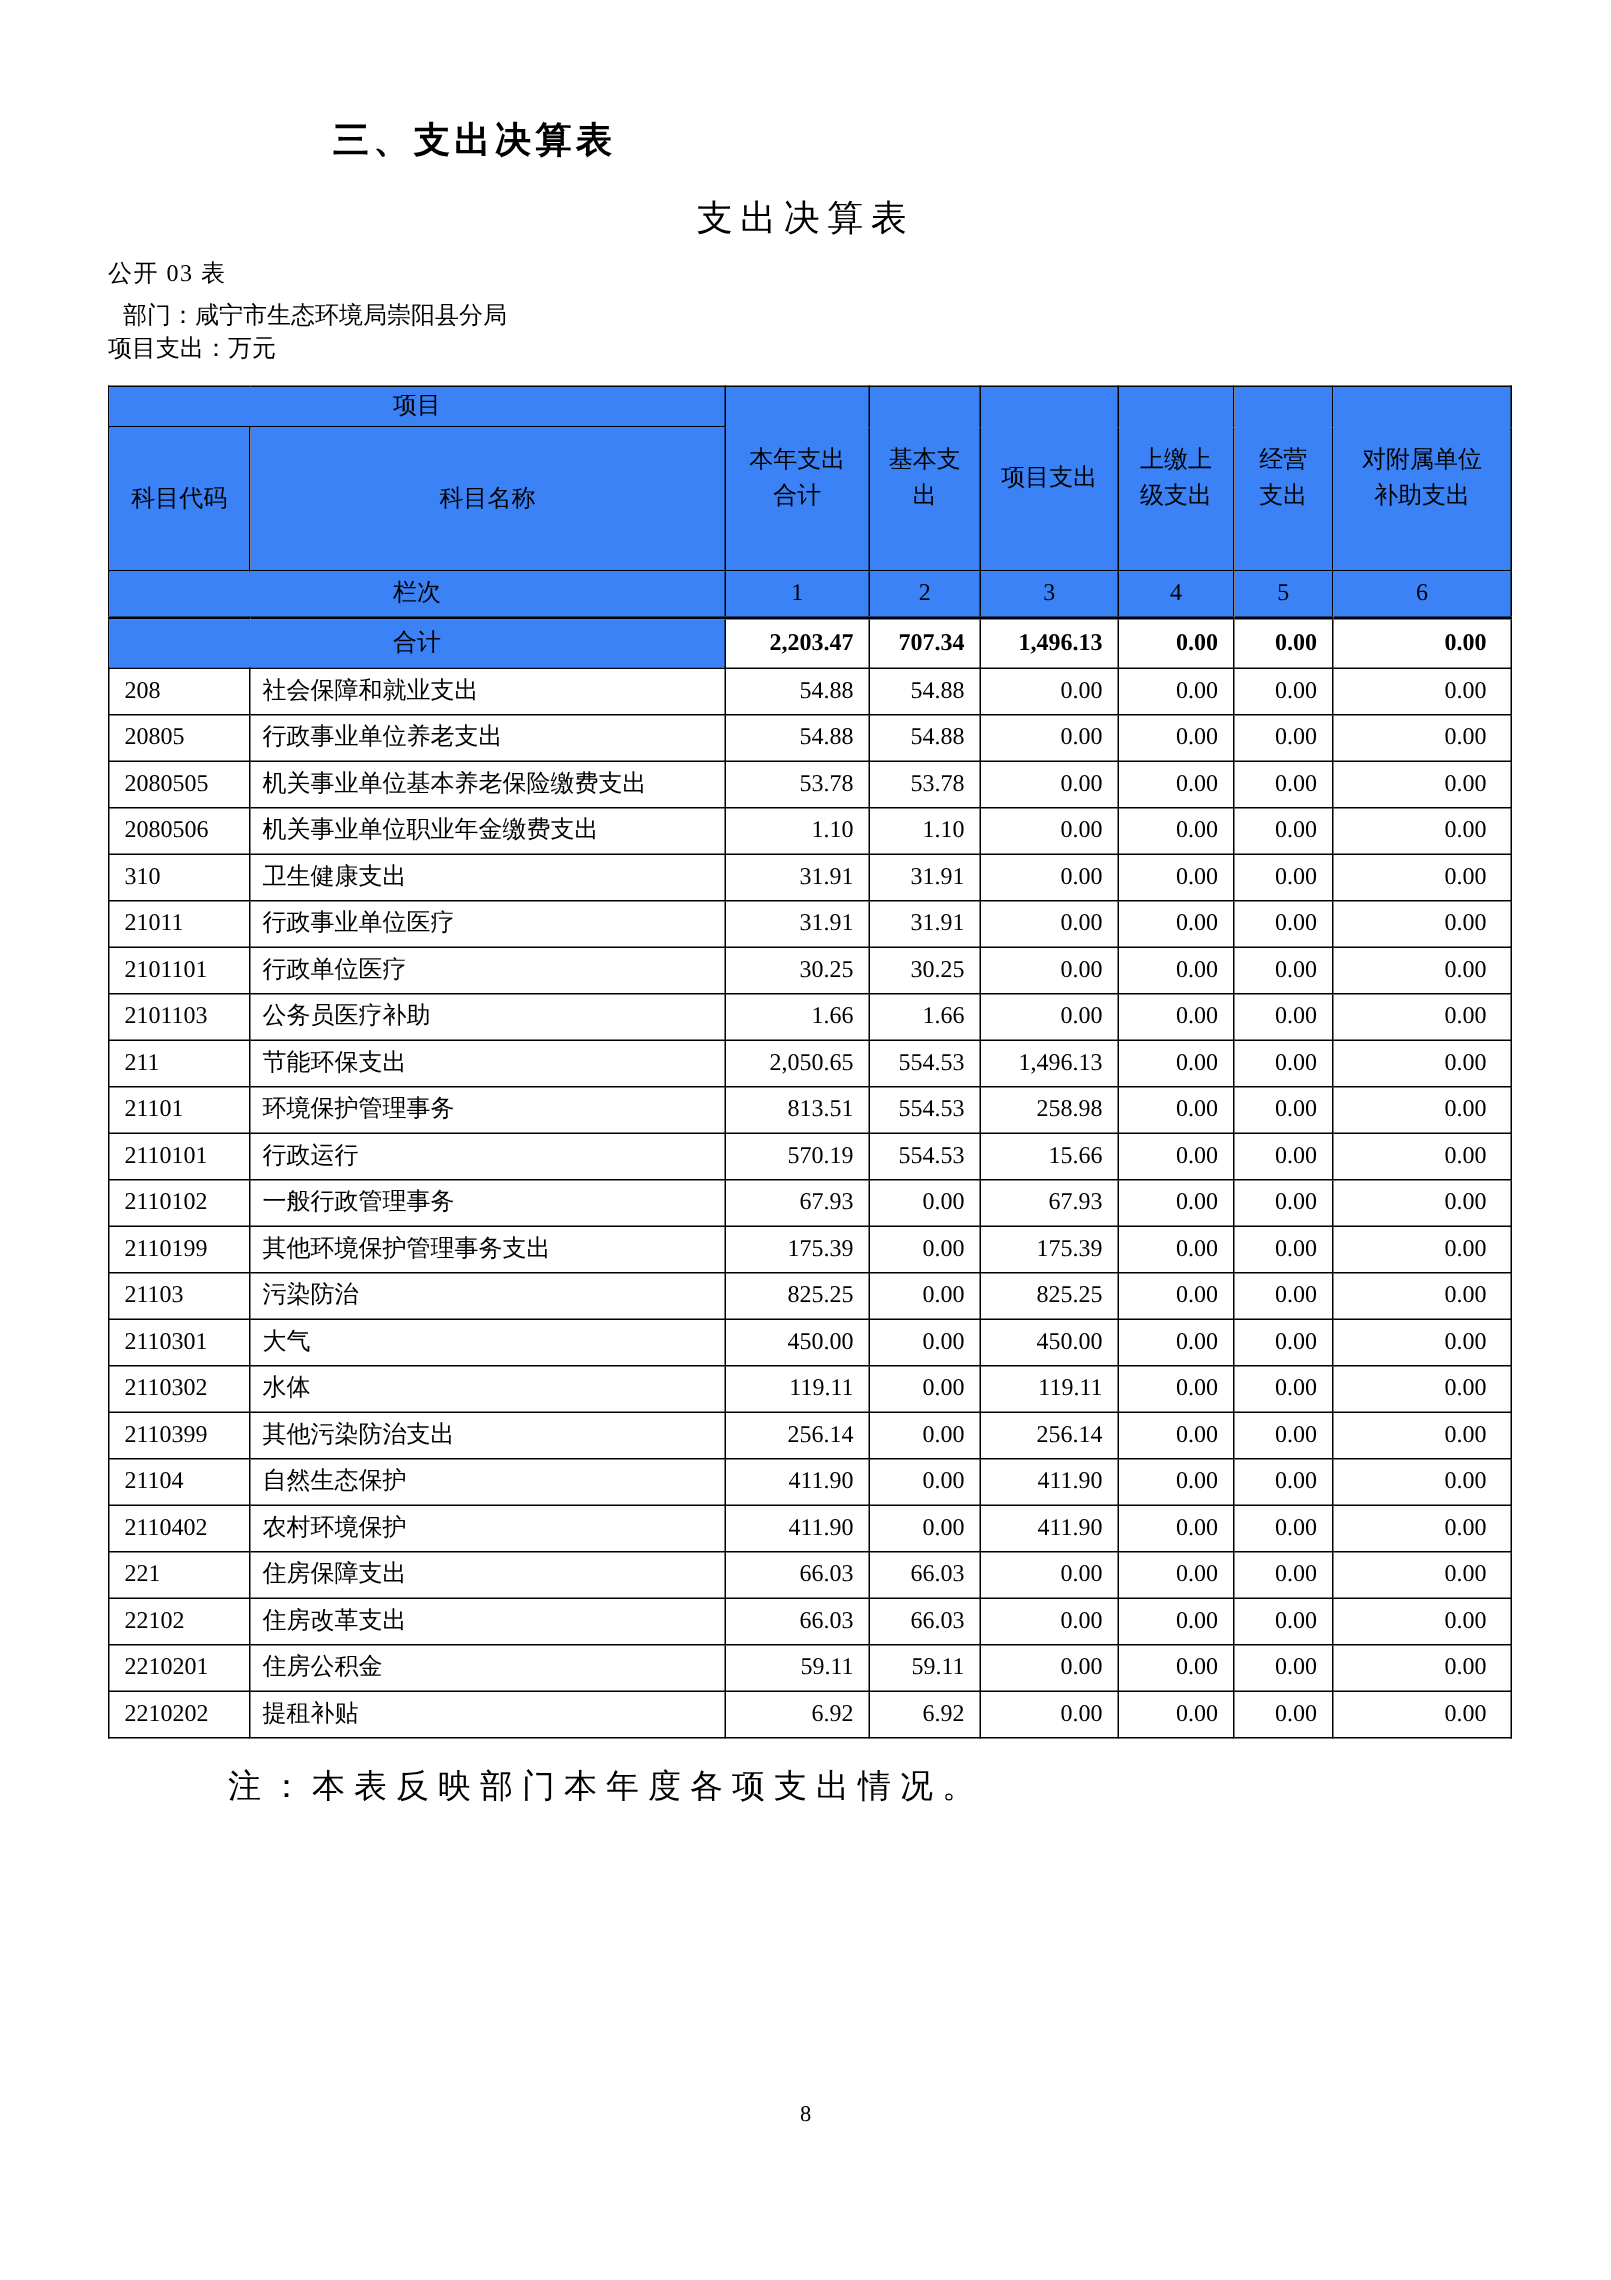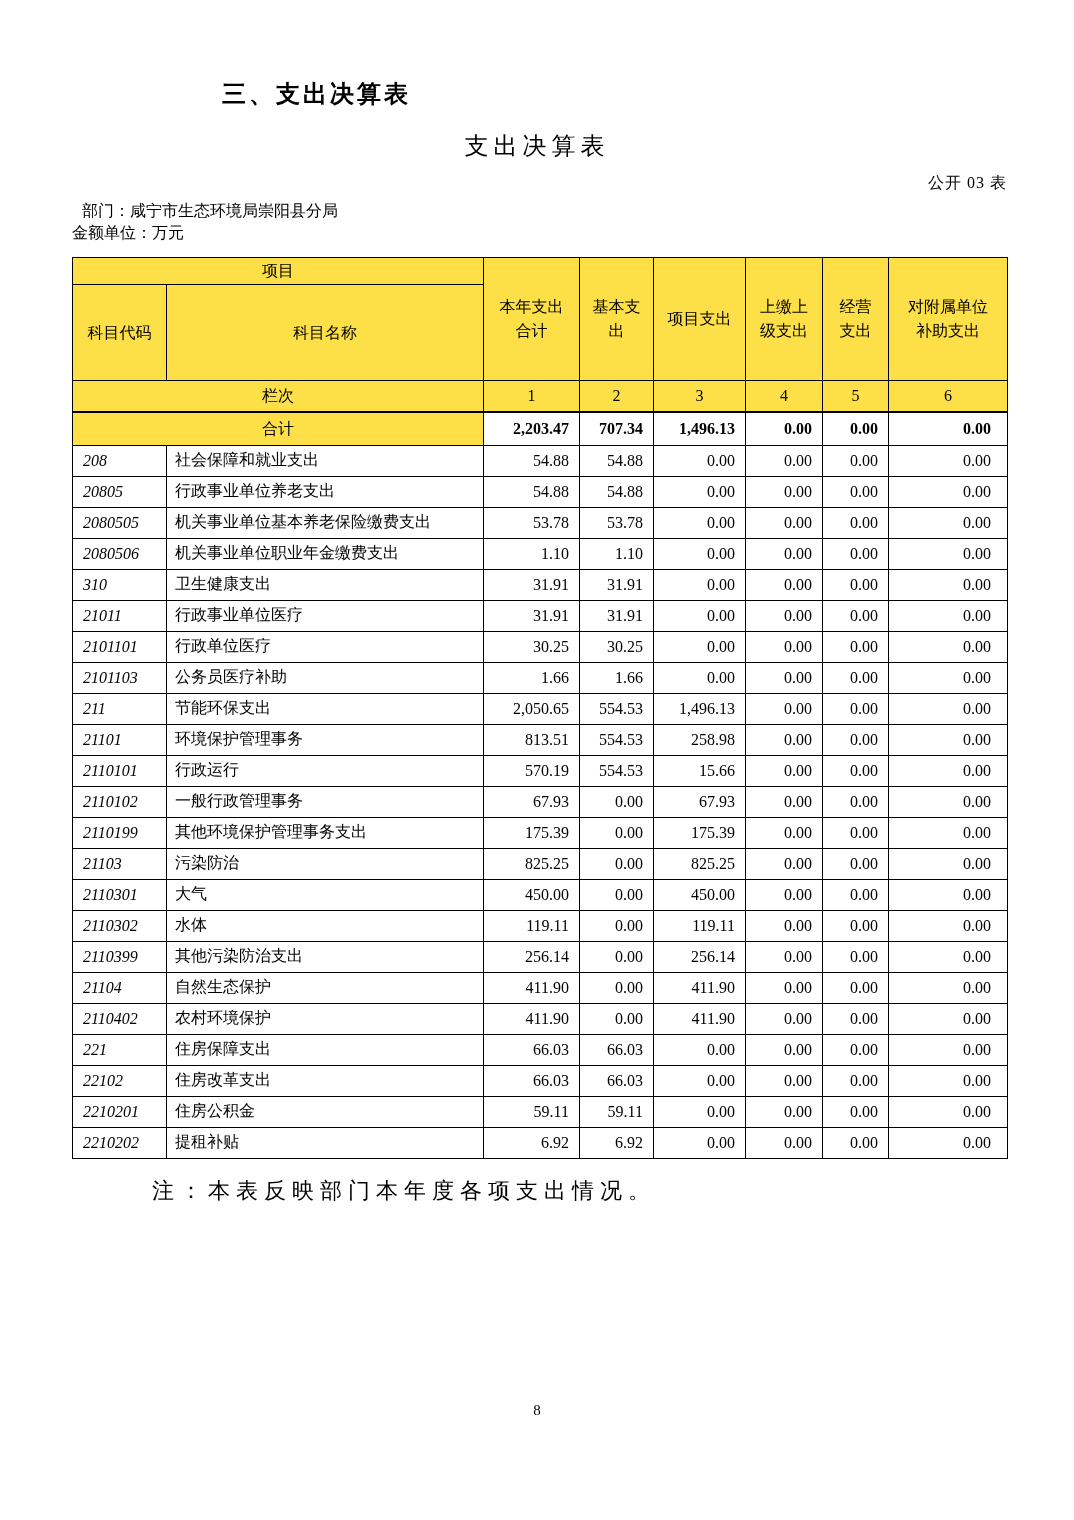--- a/index.html
+++ b/index.html
@@ -15,21 +15,21 @@
     font-family: "Liberation Sans", "DejaVu Sans", sans-serif;
     font-weight: 700; font-size: 24px; line-height: 27px;
     letter-spacing: 3px;
   }
   .table-title {
     margin-top: 25px; text-align: center;
     font-size: 24px; line-height: 28px; letter-spacing: 5px;
   }
   .meta-container { width: 935px; margin-left: 72px; }
   .form-code {
-    text-align: right; font-size: 16px; line-height: 20px;
+    font-size: 16px; line-height: 20px;
     margin-top: 13px; letter-spacing: 1px;
   }
   .meta-row {
     display: flex; justify-content: space-between;
     margin-top: 7px; font-size: 16px; line-height: 22px; flex-direction: column;
   }
   .meta-row .dept { padding-left: 10px; }
 
   table.fin {
     border-collapse: collapse; table-layout: fixed;
@@ -42,30 +42,30 @@
   .fin col.c-v3 { width: 92px; }
   .fin col.c-v4 { width: 77px; }
   .fin col.c-v5 { width: 66px; }
   .fin col.c-v6 { width: 119px; }
 
   .fin th, .fin td {
     border: 1px solid #000;
     font-size: 16px; font-weight: normal;
     vertical-align: middle; padding: 0; overflow: hidden;
   }
-  .fin th { background: #fde047; text-align: center; white-space: pre-line; line-height: 24px; }
+  .fin th { background: #3b82f6; text-align: center; white-space: pre-line; line-height: 24px; }
   tr.hdr-top { height: 27px; }
   tr.hdr-main { height: 96px; }
   tr.lanci-row { height: 18px; font-family: Liberation Serif, serif; }
   tr.lanci-row th { line-height: 30px; border-bottom: 2px solid #000; }
   tr.total-row { height: 33px; }
   tr.total-row td.num { font-weight: 700; }
   tbody.data tr { height: 31px; }
 
-  .fin td.code { text-align: left; padding-left: 10px; font-style: italic; }
+  .fin td.code { text-align: left; padding-left: 10px; }
   .fin td.name { text-align: left; padding-left: 8px; }
   .fin td.num  { text-align: right; padding-right: 10px; }
   .fin td.num.last { padding-right: 16px; }
 
   .note {
     margin-top: 18px; margin-left: 152px;
     font-size: 22px; line-height: 27px; letter-spacing: 6px;
   }
   .page-num {
     position: absolute; top: 1402px; left: 0; width: 100%;
@@ -76,21 +76,21 @@
 <body>
 
 <div class="section-heading">三、支出决算表</div>
 
 <div class="table-title">支出决算表</div>
 
 <div class="meta-container">
   <div class="form-code">公开 03 表</div>
   <div class="meta-row">
     <span class="dept">部门：咸宁市生态环境局崇阳县分局</span>
-    <span class="unit">金额单位：万元</span>
+    <span class="unit">项目支出：万元</span>
   </div>
 </div>
 
 <table class="fin">
   <colgroup>
     <col class="c-code">
       <col class="c-name">
       <col class="c-v1">
       <col class="c-v2">
     <col class="c-v3">

